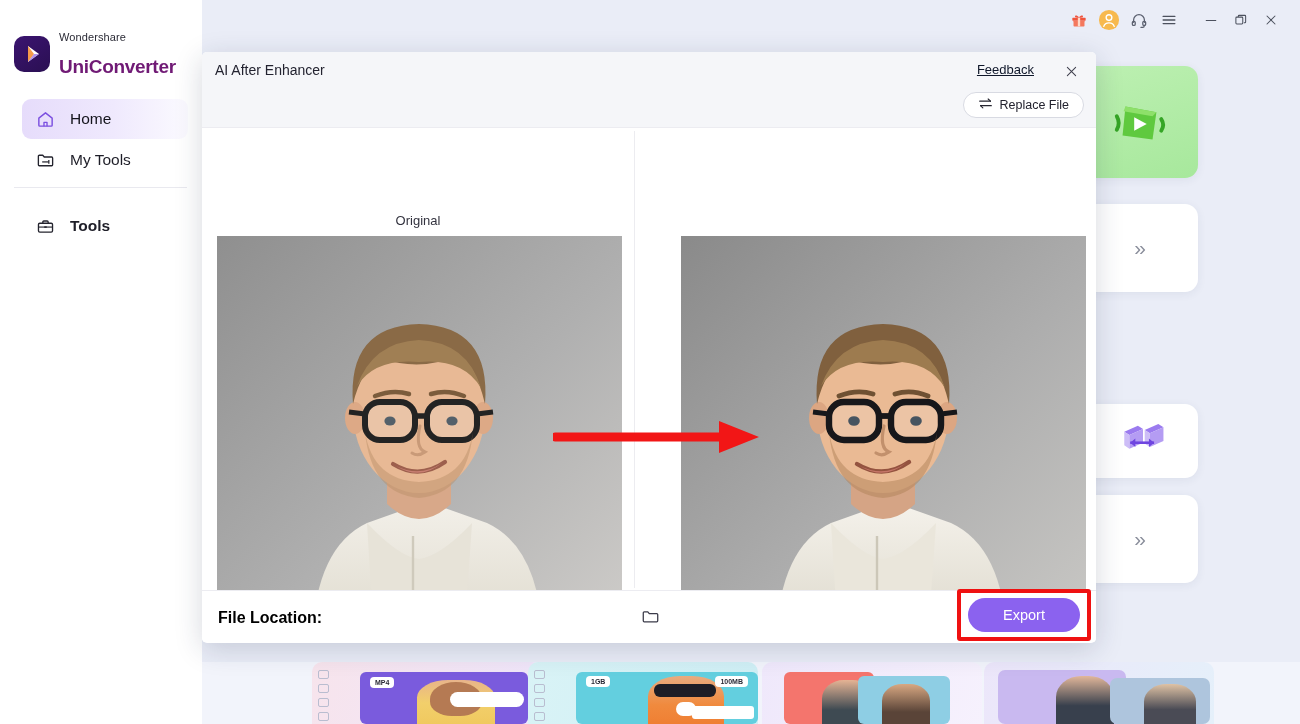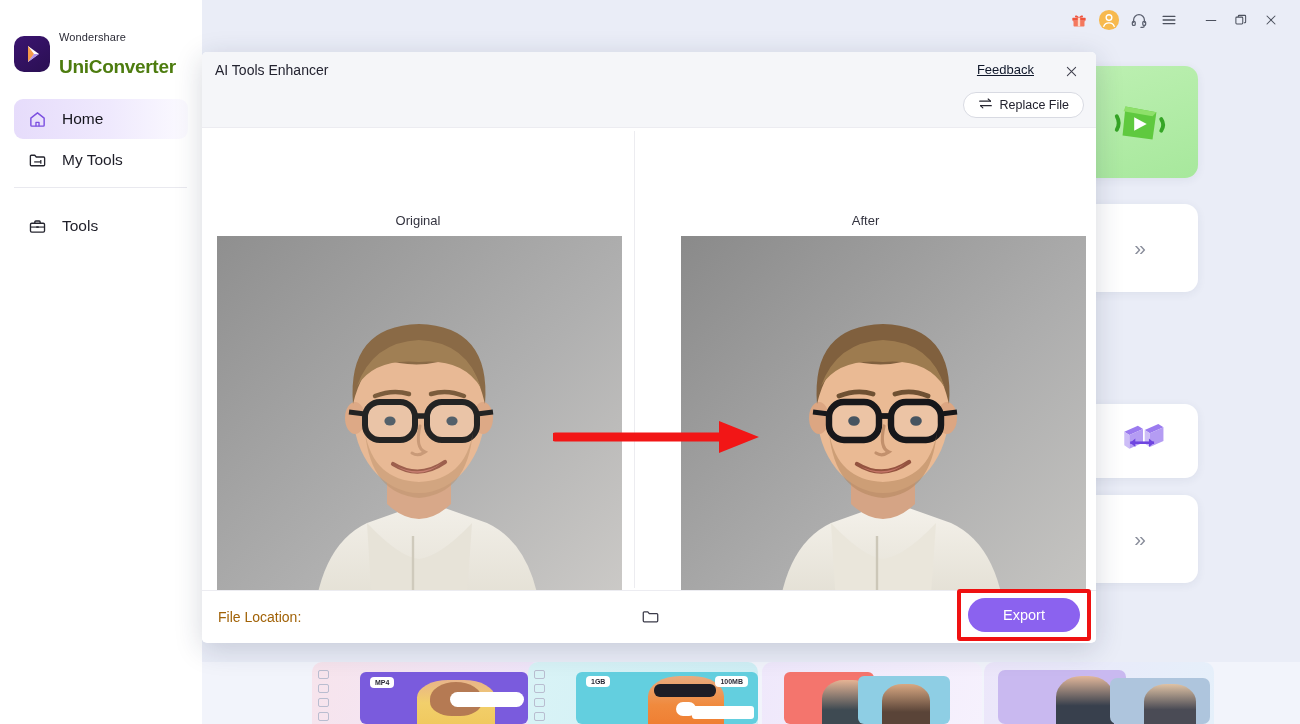--- a/index.html
+++ b/index.html
@@ -25,42 +25,42 @@
     background: linear-gradient(145deg,#3b1470 0%,#2a0f52 100%);
     display: flex; align-items: center; justify-content: center;
     flex: 0 0 auto;
   }
   .logo-text { line-height: 1; }
   .logo-text .ws {
     font-size: 11px; color: #2b2b36; letter-spacing: .1px; display: block;
     margin-bottom: 14px;
   }
   .logo-text .uc {
-    font-size: 19px; font-weight: bold; color: #4d7c0f; letter-spacing: -.3px;
+    font-size: 19px; font-weight: bold; color: #701a75; letter-spacing: -.3px;
     display: block;
   }
 
   .nav { position: absolute; left: 0; top: 99px; width: 202px; }
   .nav-item {
-    position: relative; height: 40px; margin: 0 14px 0 14px;
+    position: relative; height: 40px; margin: 0 14px 0 22px;
     display: flex; align-items: center; gap: 14px; padding-left: 12px;
     border-radius: 9px; cursor: pointer;
   }
   .nav-item + .nav-item { margin-top: 1px; }
   .nav-item.active {
     background: linear-gradient(90deg,#e6dcfb 0%,#efe9fd 55%,#fbfaff 100%);
   }
   .nav-label { font-size: 15.5px; color: #1e1e28; }
   .nav-item.active .nav-label { color: #14141c; }
   .nav-icon { width: 22px; height: 22px; display:flex; align-items:center; justify-content:center; flex:0 0 auto;}
   .nav-sep {
     position: absolute; left: 14px; top: 187px; width: 173px; height: 1px;
     background: #e9e9ef;
   }
-  .nav-tools { position: absolute; left: 0; top: 206px; width: 210px; }
+  .nav-tools { position: absolute; left: 0; top: 206px; width: 210px; font-weight: bold; }
 
   
   .main {
     position: absolute; left: 202px; top: 0; width: 1098px; height: 724px;
     background: #eaedf7;
   }
   .titlebar {
     position: absolute; left: 0; top: 0; width: 1098px; height: 40px;
     display: flex; align-items: center; justify-content: flex-end;
     padding-right: 14px; gap: 0px;
@@ -161,21 +161,21 @@
 
   .red-arrow {
     position: absolute; left: 351px; top: 289px; z-index: 6;
   }
 
   .modal-foot {
     position: relative; height: 52px; border-top: 1px solid #ececf1;
     background: #ffffff;
   }
   .floc-label {
-    position: absolute; left: 16px; top: 18px; font-size: 14px; color: #a16207;
+    position: absolute; left: 16px; top: 18px; font-size: 16px; color: #000000; font-weight: bold;
   }
   .floc-box {
     position: absolute; left: 101px; top: 12px; width: 320px; height: 27px;
     border: 1px solid #d9dbe3; border-radius: 14px; background: #ffffff;
     display: flex; align-items: center; padding: 0 10px 0 12px; cursor: pointer;
   }
   .floc-value {
     font-size: 12.5px; color: #1c1c28; white-space: nowrap; overflow: hidden;
     text-overflow: ellipsis; flex: 1;
   }
@@ -385,21 +385,21 @@
         <div style="position:absolute; left:72px; top:14px; width:58px; bottom:0; background:linear-gradient(180deg,#e2b79a 0%,#38404d 62%); border-radius:44% 44% 0 0;"></div>
         <div style="position:absolute; left:126px; top:16px; width:100px; bottom:0; background:#aec5dd; border-radius:7px;"></div>
         <div style="position:absolute; left:160px; top:22px; width:52px; bottom:0; background:linear-gradient(180deg,#dfc2a4 0%,#4a4b55 64%); border-radius:44% 44% 0 0;"></div>
       </div>
     </div>
   </div>
 
   <div class="modal">
 
     <div class="modal-head">
-      <div class="modal-title">AI Tools Enhancer</div>
+      <div class="modal-title">AI After Enhancer</div>
 
       <div class="feedback-link">Feedback</div>
 
       <div class="modal-close">
         <svg width="15" height="15" viewBox="0 0 20 20" stroke="#3f3f4d" stroke-width="1.4" stroke-linecap="round">
           <path d="M4.5 4.5 L15.5 15.5 M15.5 4.5 L4.5 15.5"></path>
         </svg>
       </div>
 
       <div class="replace-btn">
@@ -470,21 +470,20 @@
               <path d="M148 196 q6 62 54 66 q48 -4 54 -66 q-8 48 -54 50 q-46 -2 -54 -50 Z" fill="#b98f66" opacity=".45"></path>
 
               <path d="M176 228 q26 16 52 -2" stroke="#9d5f4d" stroke-width="4.2" fill="none" stroke-linecap="round"></path>
               <path d="M179 230 q24 12 46 -3 q-22 18 -46 3 Z" fill="#c87f72"></path>
             </g>
           </svg>
         </div>
       </div>
 
       <div class="pane pane-right">
-        <div class="pane-label">After</div>
         <div class="photo photo-right">
           <svg width="405" height="403" viewBox="0 0 405 403" preserveAspectRatio="xMidYMid slice">
             <defs>
               <linearGradient id="bgA" x1="0" y1="0" x2="1" y2="1">
                 <stop offset="0%" stop-color="#8a8a8a"></stop>
                 <stop offset="55%" stop-color="#adadad"></stop>
                 <stop offset="100%" stop-color="#c9c8c5"></stop>
               </linearGradient>
               <linearGradient id="shirtA" x1="0" y1="0" x2="0" y2="1">
                 <stop offset="0%" stop-color="#f4f1ea"></stop>

